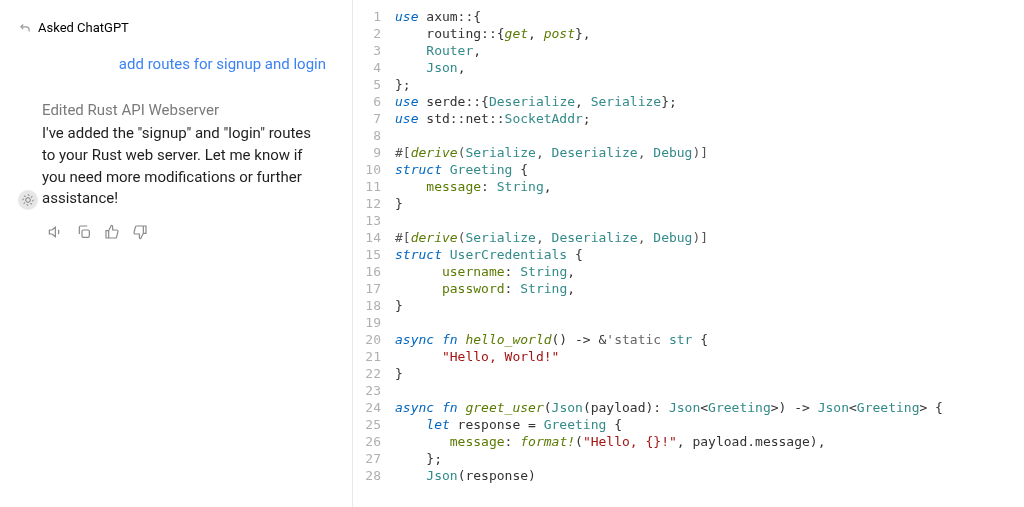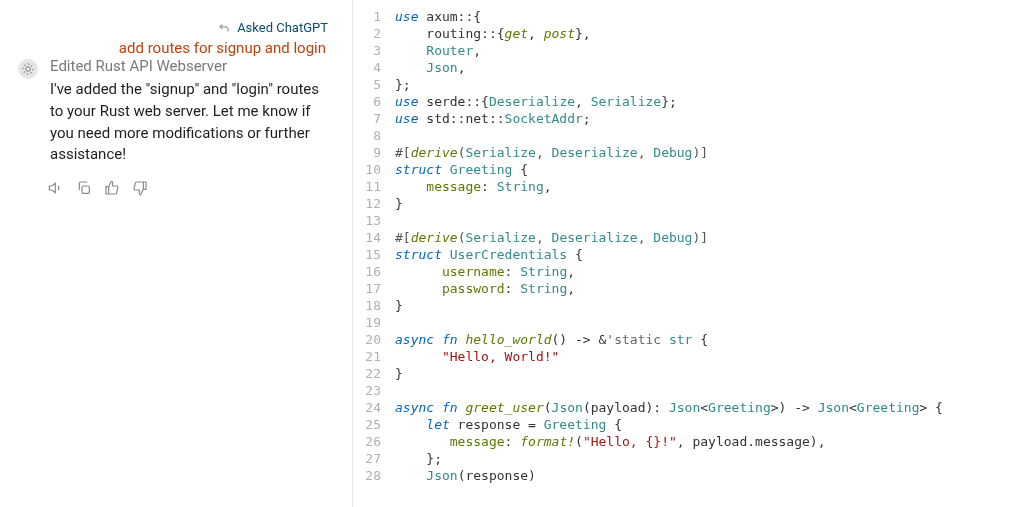--- a/index.html
+++ b/index.html
@@ -13,37 +13,38 @@
     }
     .sidebar {
       width: 352px;
       padding: 20px 24px 20px 18px;
       background: #fff;
       flex-shrink: 0;
     }
     .asked-row {
       display: flex;
       align-items: center;
-      justify-content: flex-end;
+      justify-content: flex-start;
       gap: 6px;
-      color: #0c4a6e;
+      color: #000000;
       font-size: 13px;
-      margin-bottom: 4px;
+      margin-bottom: 20px;
     }
     .asked-icon { width: 14px; height: 14px; display: inline-flex; }
     .user-query {
       text-align: right;
-      color: #c2410c;
+      color: #3b82f6;
       font-size: 15px;
+      margin-bottom: 28px;
       padding-right: 2px;
     }
     .response-block {
       display: flex;
-      gap: 12px;
-      align-items: flex-start;
+      gap: 4px;
+      align-items: flex-end;
     }
     .avatar {
       width: 20px;
       height: 20px;
       border-radius: 50%;
       background: #e6e6e6;
       display: flex;
       align-items: center;
       justify-content: center;
       flex-shrink: 0;

